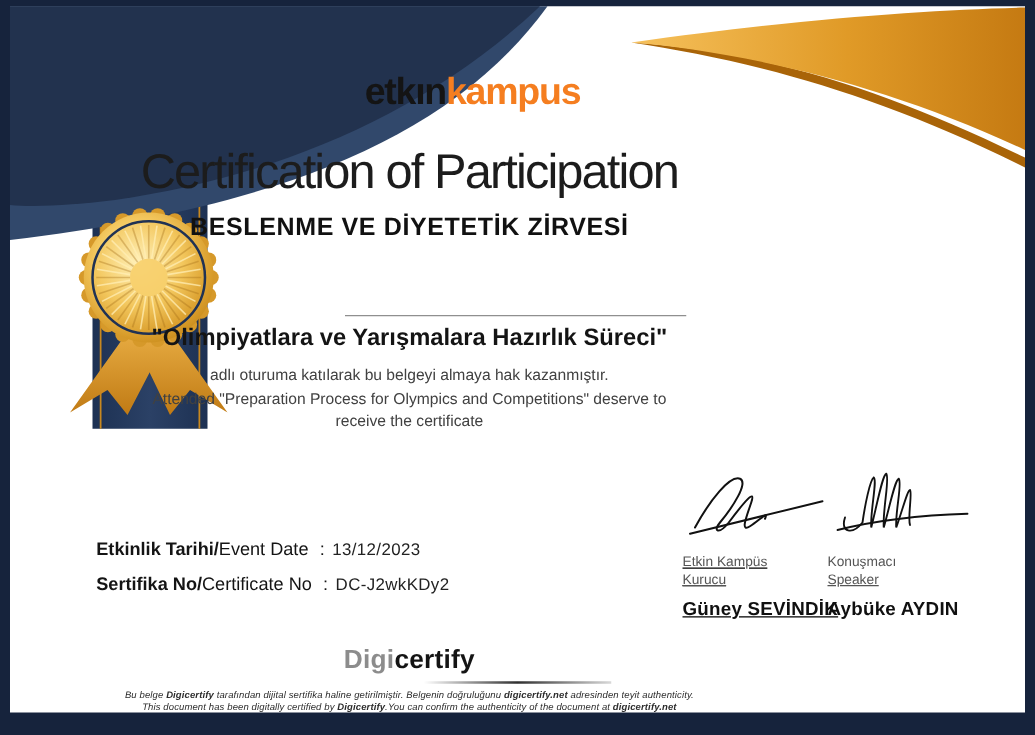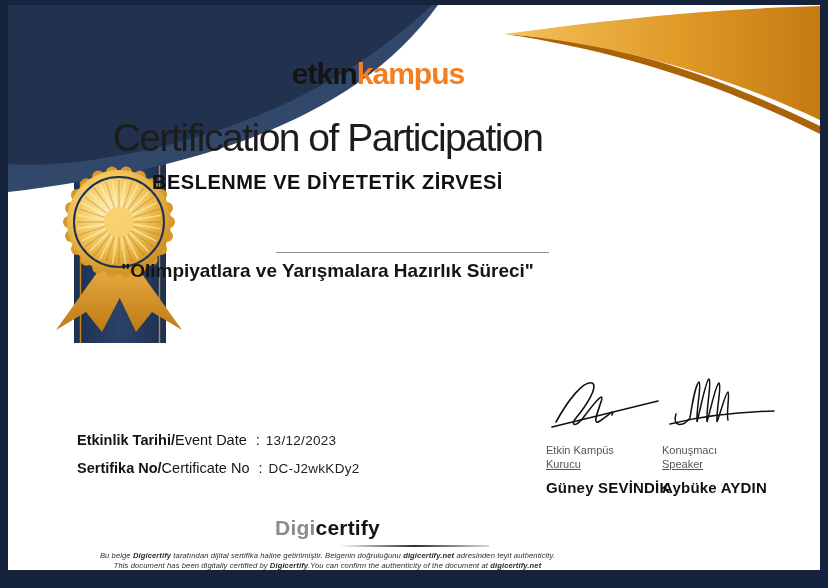--- a/index.html
+++ b/index.html
@@ -28,21 +28,21 @@
   .quote{top:260px;font-size:19px;font-weight:bold;color:#141414;}
   .bodytext{top:291px;font-size:12.5px;line-height:18.5px;color:#414141;}
   .details{left:62px;top:432px;font-size:14.5px;color:#141414;margin-left:15px;}
   .details .row{height:28px;display:flex;align-items:baseline;}
   .details .lb{font-weight:bold;}
   .details .ln{font-weight:400;}
   .details .sep{margin-left:9px;margin-right:6px;}
   .details .val{font-size:13.5px;color:#222;letter-spacing:.3px;}
   
   .sigcol{position:absolute;top:374px;width:130px;}
-  .sigcol.c1{left:546px;}
+  .sigcol.c1{left:546px;text-decoration:underline;}
   .sigcol.c2{left:662px;}
   .sigcol svg{display:block;height:58px;}
   .sig-org{margin-top:12px;font-size:11px;color:#555;}
   .sig-role{margin-top:2px;font-size:11px;color:#555;text-decoration:underline;}
   .sig-name{margin-top:9px;font-size:15px;font-weight:bold;color:#101010;letter-spacing:.2px;}
   
   .digibrand{top:516px;font-size:21px;letter-spacing:.2px;}
   .digibrand .d-gray{color:#8c8c8c;font-weight:bold;}
   .digibrand .d-black{color:#141414;font-weight:bold;text-align:right;}
   .divider{top:545px;left:339px;width:150px;height:2px;
@@ -178,20 +178,25 @@
 
   <div class="abs logo">
     <span class="lg-black">etkın</span><span class="lg-orange">kampus</span>
   </div>
 
   <div class="abs center title">Certification of Participation</div>
   <div class="abs center subtitle">BESLENME VE DİYETETİK ZİRVESİ</div>
   <div class="abs name-underline"></div>
   <div class="abs center quote">"Olimpiyatlara ve Yarışmalara Hazırlık Süreci"</div>
 
+  <div class="abs center bodytext">
+    <div>adlı oturuma katılarak bu belgeyi almaya hak kazanmıştır.</div>
+    <div>Attended "Preparation Process for Olympics and Competitions" deserve to</div>
+    <div>receive the certificate</div>
+  </div>
 
   <div class="abs details">
     <div class="row">
       <span class="lb">Etkinlik Tarihi/</span>
         <span class="ln">Event Date</span>
       <span class="sep">:</span>
       <span class="val">13/12/2023</span>
     </div>
     <div class="row">
       <span class="lb">Sertifika No/</span>

